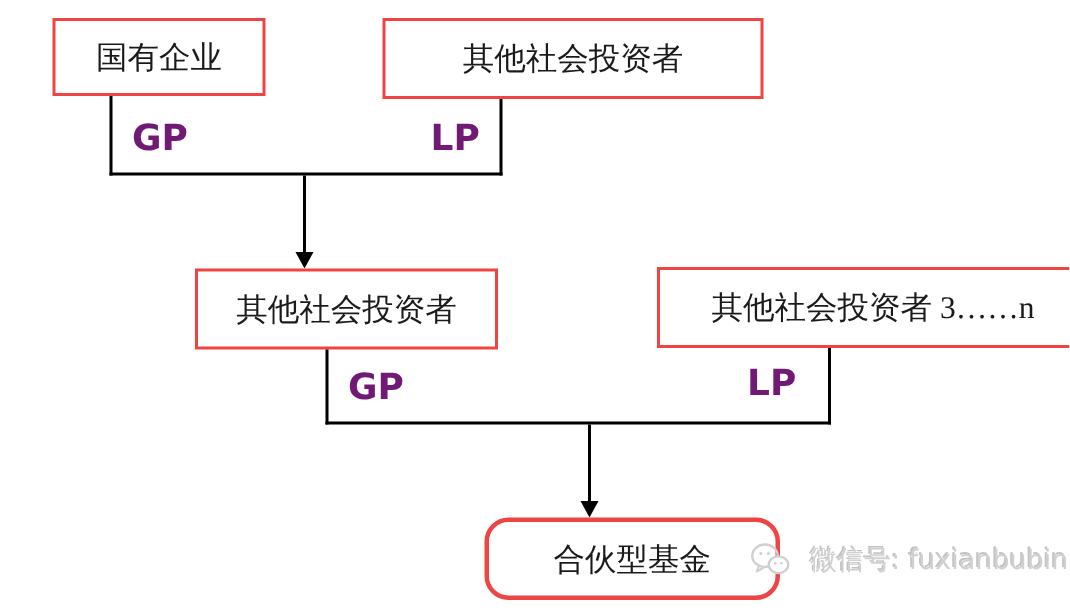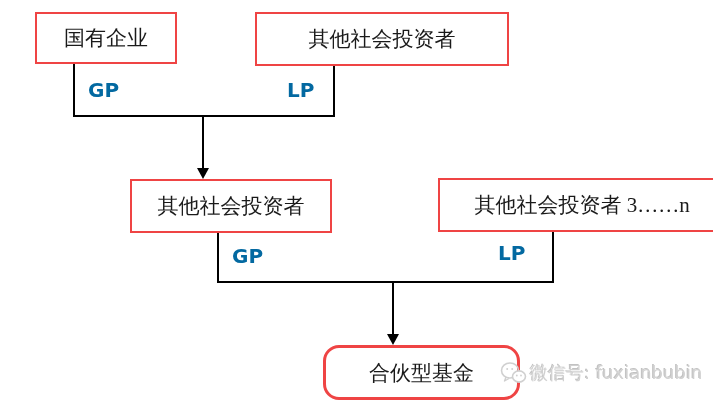--- a/index.html
+++ b/index.html
@@ -29,43 +29,43 @@
     font-family: Liberation Serif, serif;
     margin-left: 28px;
   }
   .node.thick {
     border-width: 3px;
   }
   .edge-label {
     position: absolute;
     font-family: "DejaVu Sans", "Liberation Sans", sans-serif;
     font-weight: bold;
-    font-size: 20px;
-    color: #0369a1;
+    font-size: 24px;
+    color: #701a75;
     white-space: nowrap;
   }
   .line {
     position: absolute;
     background: #000000;
   }
   .arrowhead {
     position: absolute;
     width: 0;
     height: 0;
     border-left: 6px solid transparent;
     border-right: 6px solid transparent;
     border-top: 11px solid #000000;
   }
   .watermark {
     position: absolute;
     left: 500px;
     top: 361px;
     display: flex;
     align-items: center;
-    gap: 3px;
+    gap: 13px;
     color: #d0d0d0;
     font-family: "DejaVu Sans", "Liberation Sans", sans-serif;
     font-size: 18px;
     text-shadow: 1px 1px 0 #ffffff, -1px -1px 0 #c2c2c2;
     white-space: nowrap;
   }
   .watermark svg {
     display: block;
   }
 </style>

